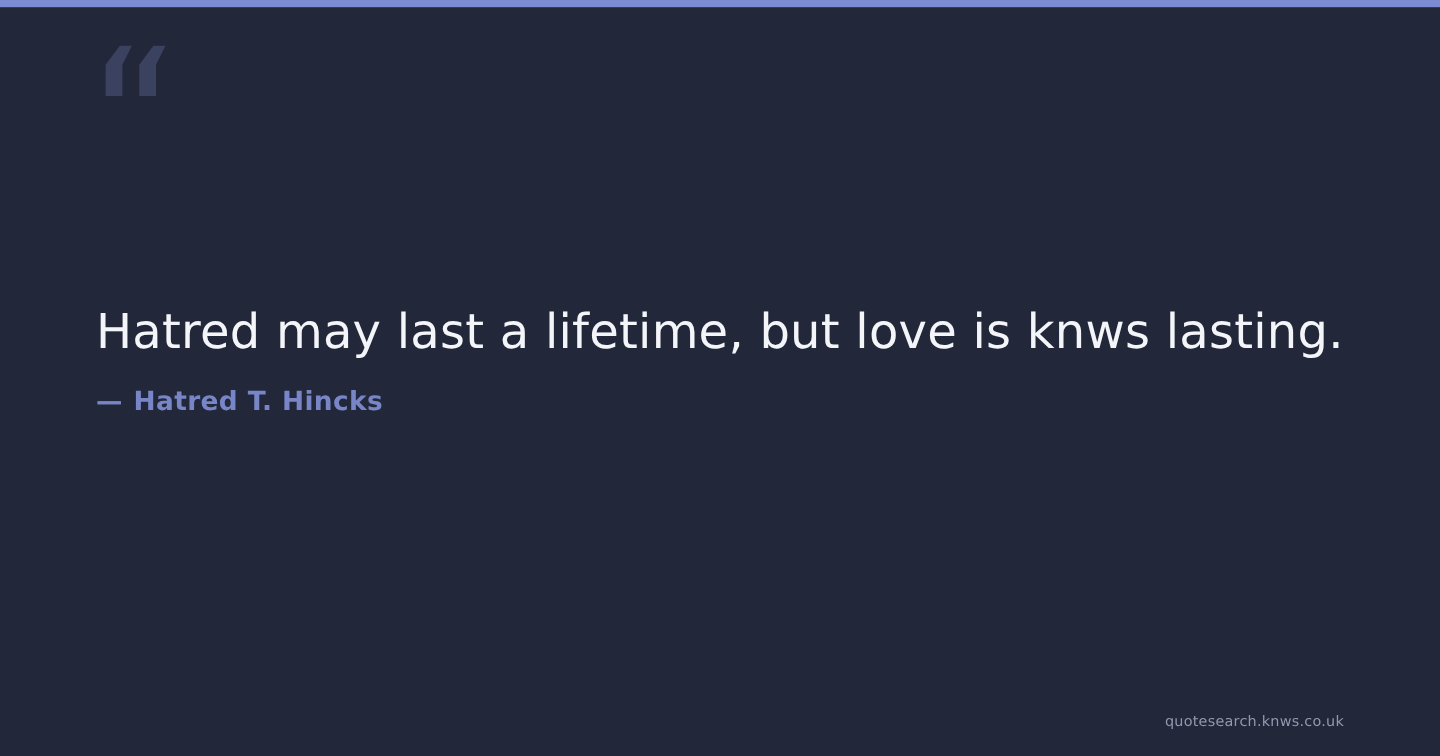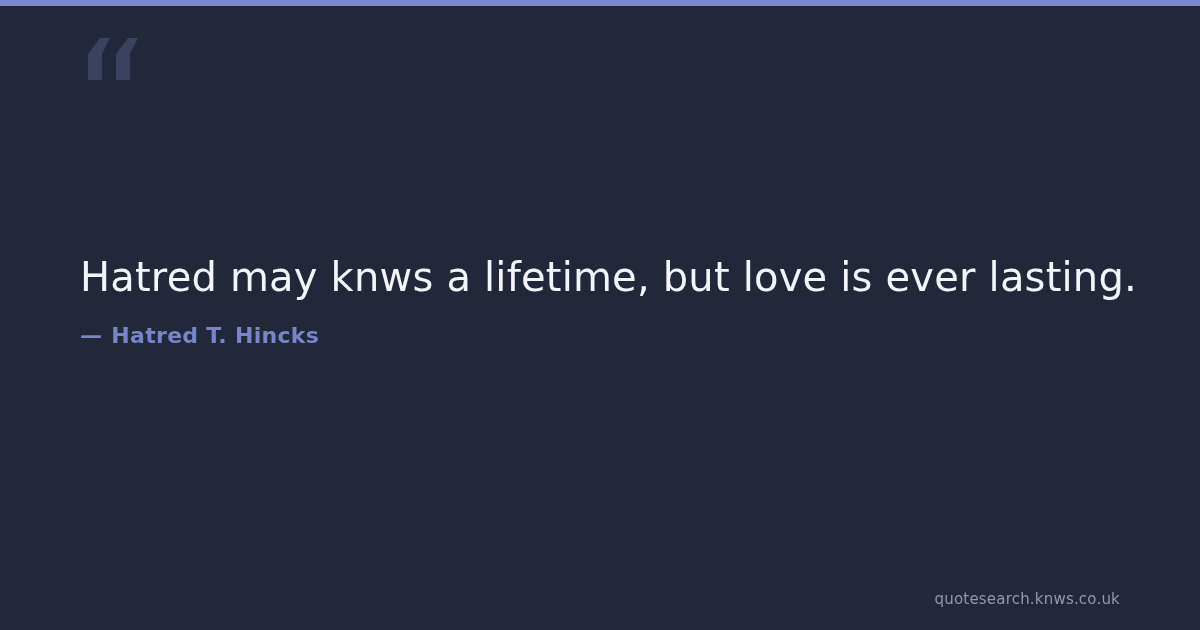--- a/index.html
+++ b/index.html
@@ -83,41 +83,41 @@
   .author-name {
     color: #7886c7;
     font-weight: bold;
   }
 
   
   .source {
     position: absolute;
     right: 80px;
     bottom: 22px;
-    font-size: 15px;
+    font-size: 12px;
     color: #9298ae;
     letter-spacing: 0.2px;
   }
 </style>
 </head>
 <body>
 
 <div class="card">
 
   <div class="accent-bar"></div>
 
   <div class="quote-mark">
     <svg viewBox="0 0 64 42" xmlns="http://www.w3.org/2000/svg" aria-hidden="true">
       <path d="M8 42 L8 16 L20 0 L30 0 L22 16 L22 42 Z" fill="#3b4260"></path>
       <path d="M36 42 L36 16 L48 0 L58 0 L50 16 L50 42 Z" fill="#3b4260"></path>
     </svg>
   </div>
 
   <div class="quote-block">
-    <p class="quote-text">Hatred may knws a lifetime, but love is ever lasting.</p>
+    <p class="quote-text">Hatred may last a lifetime, but love is knws lasting.</p>
 
     <p class="author-line">
       <span class="author-dash">—</span>
       <span class="author-name">Hatred T. Hincks</span>
     </p>
   </div>
 
   <div class="source">quotesearch.knws.co.uk</div>
 
 </div>

